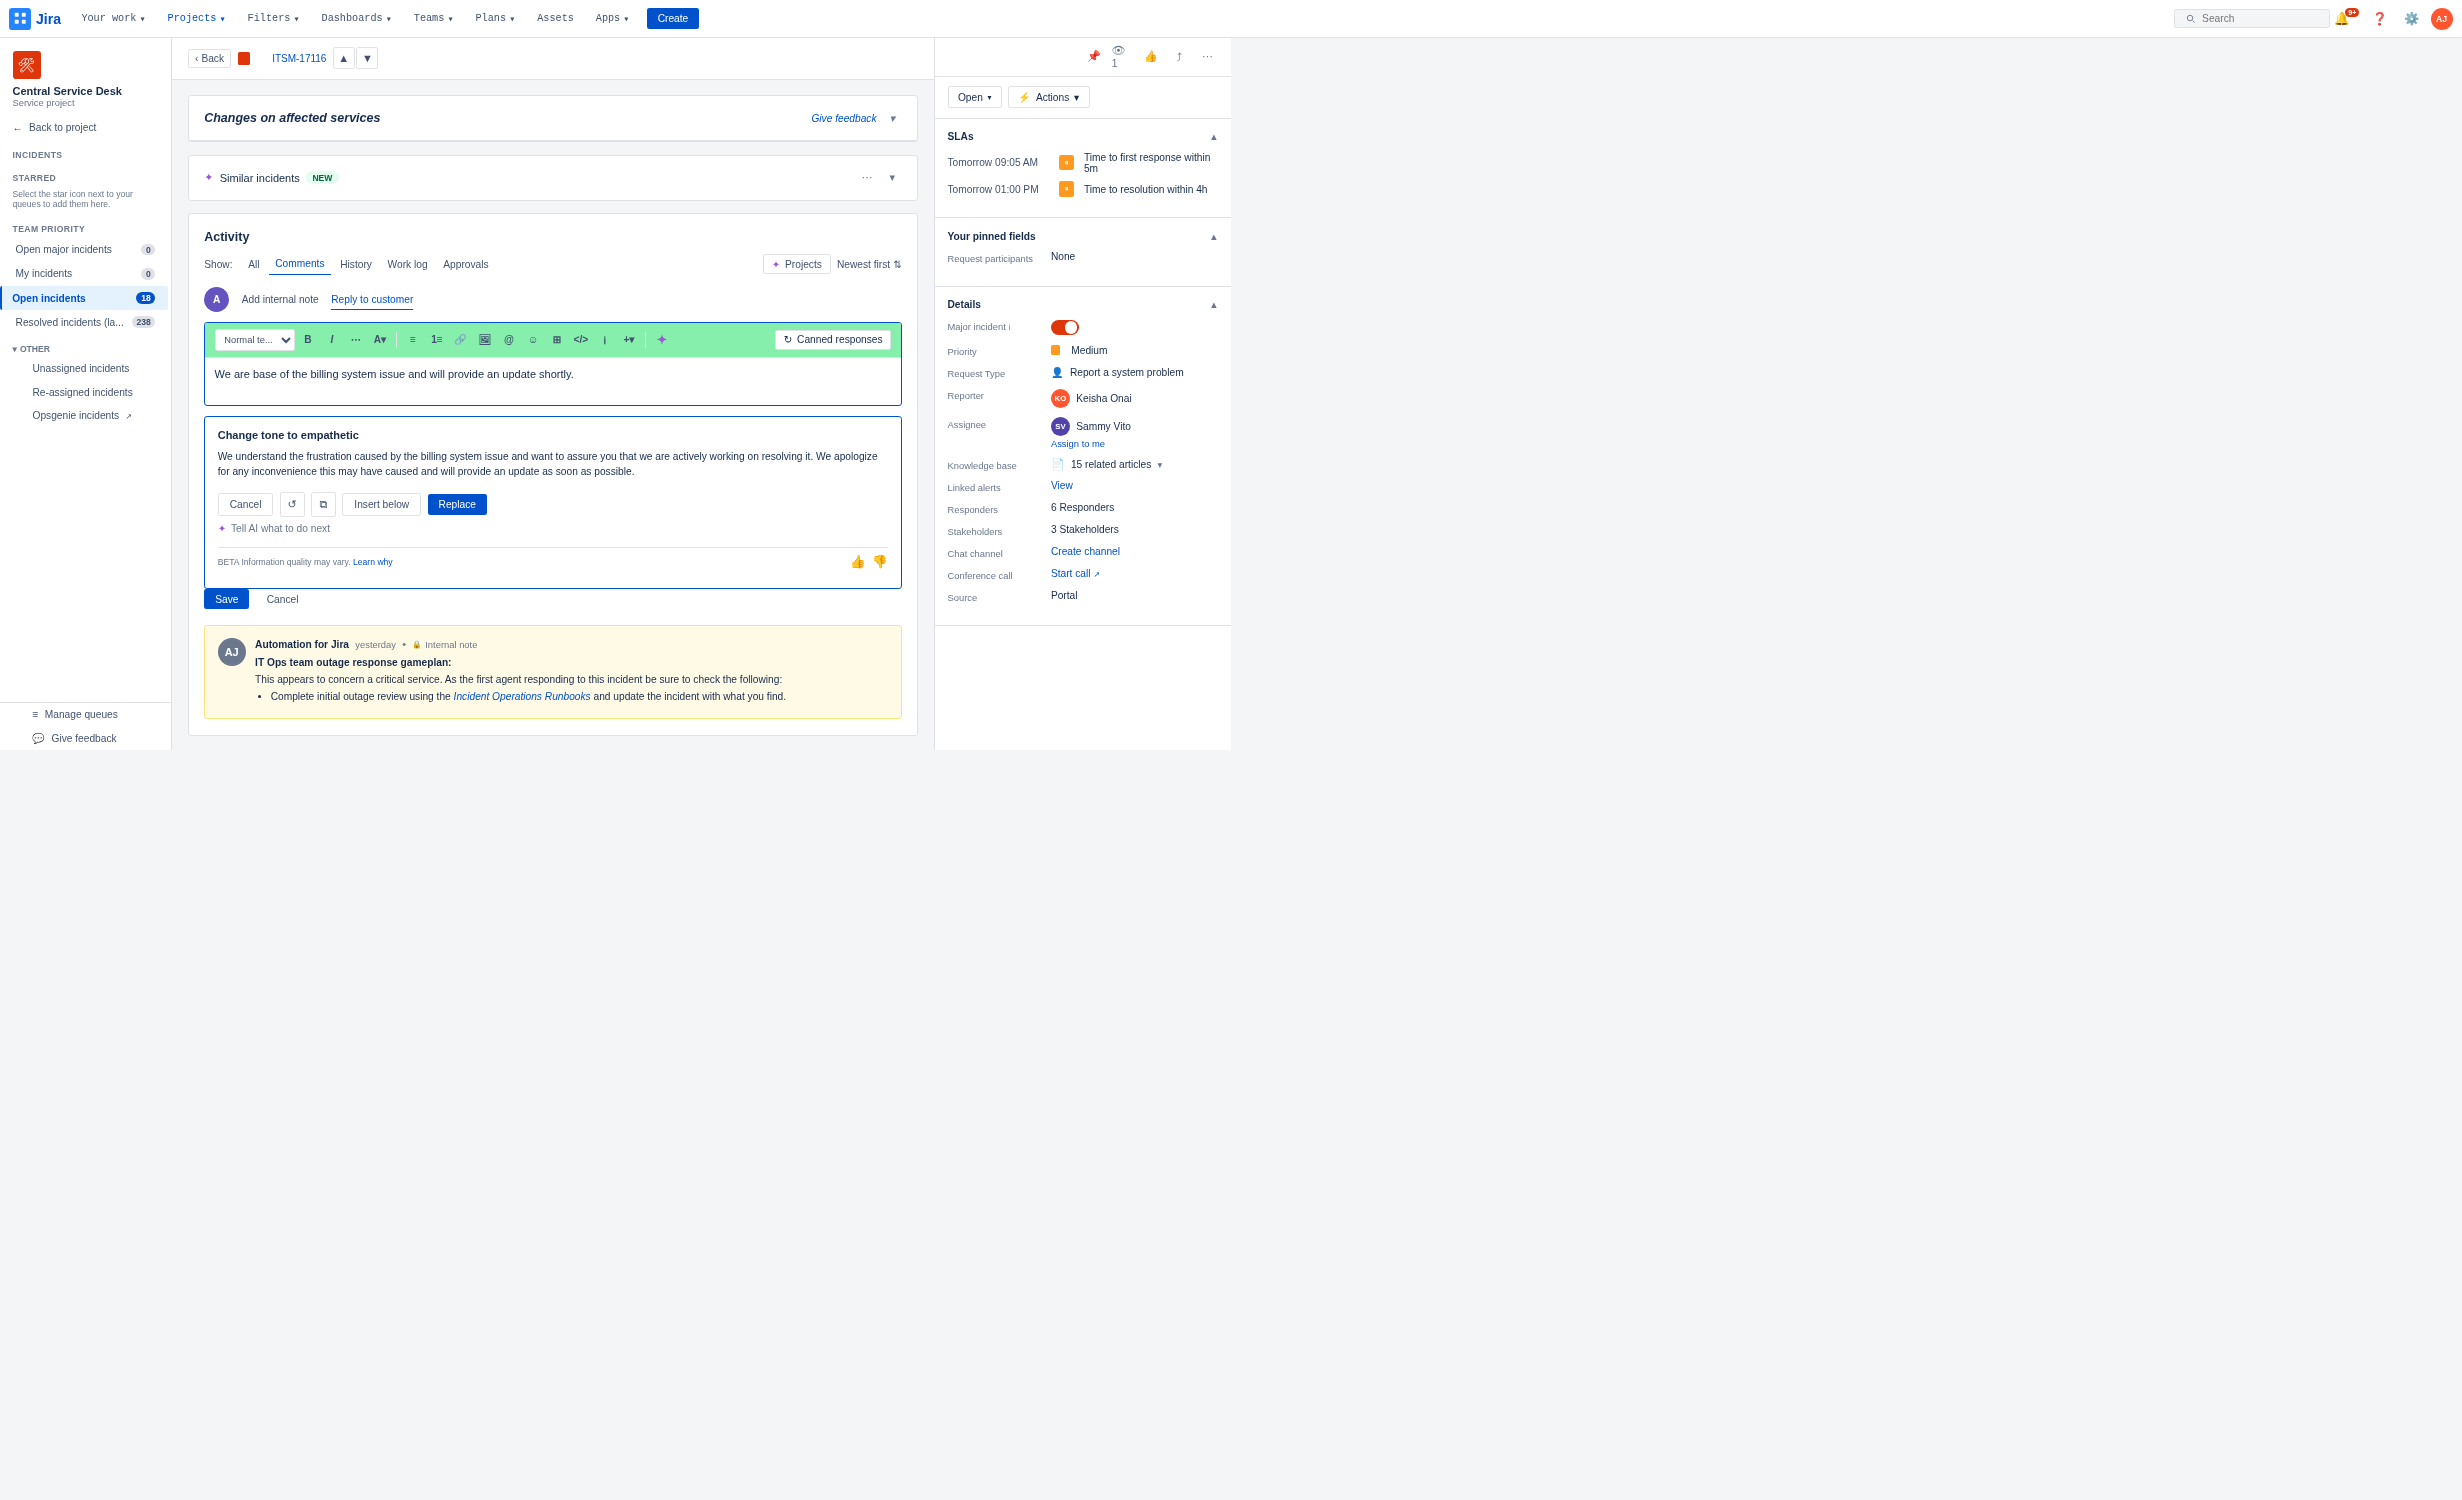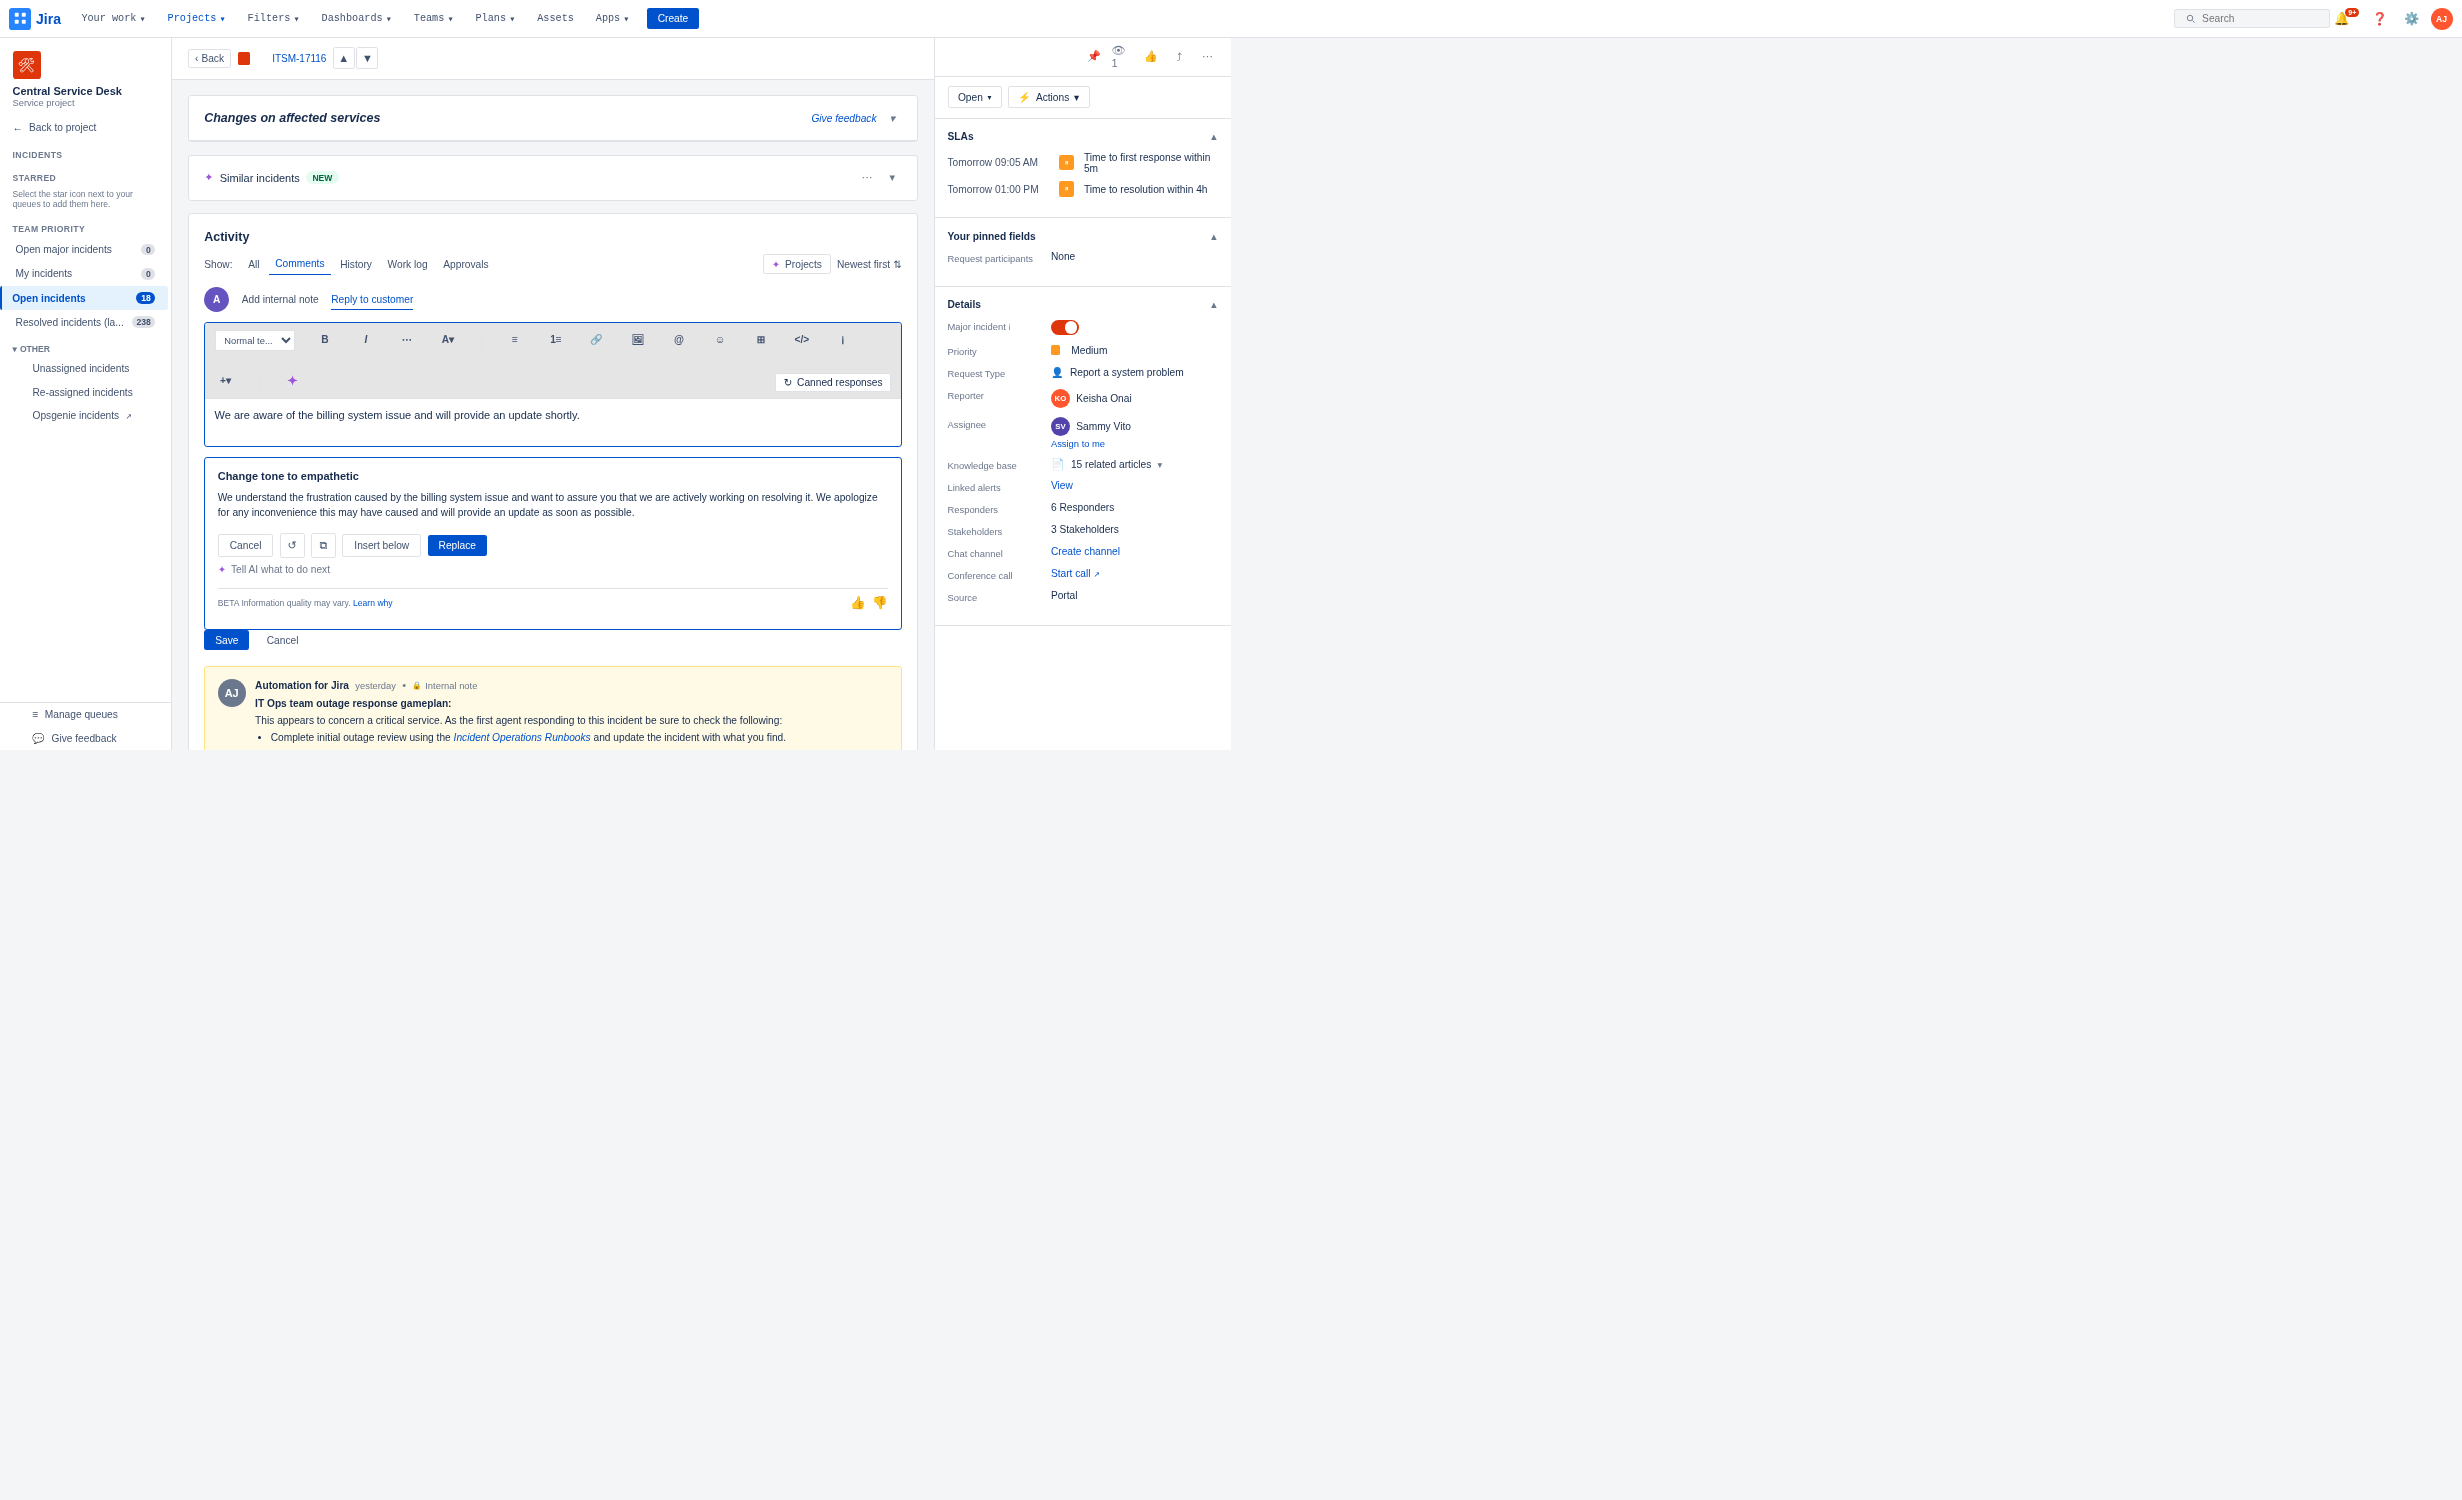--- a/index.html
+++ b/index.html
@@ -84,21 +84,21 @@
     .newest-first { font-size: 10.2px; color: #42526e; cursor: pointer; display: flex; align-items: center; gap: 3.1px; }
     
     
     .reply-header { display: flex; align-items: center; gap: 12.5px; margin-bottom: 9.4px; }
     .reply-avatar { width: 25px; height: 25px; border-radius: 50%; background: #6554c0; display: flex; align-items: center; justify-content: center; color: #fff; font-size: 10.2px; font-weight: 600; flex-shrink: 0; }
     .reply-tabs { display: flex; gap: 12.5px; }
     .reply-tab { font-size: 10.2px; color: #42526e; cursor: pointer; padding: 4.7px 0; }
     .reply-tab.active { color: #0052cc; border-bottom: 1.6px solid #0052cc; }
     
     
-    .editor-toolbar { display: flex; align-items: flex-end; gap: 19px; padding: 6.3px 9.4px; border-bottom: 0.8px solid #dfe1e6; background: #e5e5e5; border-radius: 3.1px 3.1px 0 0; flex-wrap: wrap; }
+    .editor-toolbar { display: flex; align-items: center; gap: 2px; padding: 6.3px 9.4px; border-bottom: 0.8px solid #dfe1e6; background: #86efac; border-radius: 3.1px 3.1px 0 0; flex-wrap: wrap; }
     .toolbar-btn { width: 22px; height: 22px; display: flex; align-items: center; justify-content: center; cursor: pointer; border-radius: 2.3px; color: #42526e; font-size: 10.2px; font-weight: 600; }
     .toolbar-select { font-size: 9.4px; color: #42526e; padding: 3.1px 4.7px; border: 0.8px solid #dfe1e6; border-radius: 2.3px; cursor: pointer; background: #fff; }
     .toolbar-separator { width: 0.8px; height: 15.6px; background: #dfe1e6; margin: 0 3.1px; }
     .canned-btn { display: flex; align-items: center; gap: 4.7px; font-size: 10.2px; color: #172b4d; cursor: pointer; padding: 3.1px 7.8px; border-radius: 2.3px; background: #fff; border: 0.8px solid #dfe1e6; margin-left: auto; }
     .ai-icon { color: #9c56d9; font-size: 12.5px; }
     
     
     .editor-area { border: 1.6px solid #0052cc; border-radius: 3.1px; margin-bottom: 9.4px; }
     .editor-content { padding: 9.4px; min-height: 47px; font-size: 11px; color: #172b4d; }
     
@@ -381,21 +381,21 @@
               <div class="toolbar-btn">ℹ</div>
               <div class="toolbar-btn">+▾</div>
               <div class="toolbar-separator"></div>
               <div class="toolbar-btn ai-icon">✦</div>
               <div class="canned-btn">
                 <span>↻</span>
                 <span>Canned responses</span>
               </div>
             </div>
             <div class="editor-content">
-              <span>We are aware of the billing system issue and will provide an update shortly.</span>
+              <span>We are base of the billing system issue and will provide an update shortly.</span>
             </div>
           </div>
 
           <div class="ai-suggestion">
             <div class="ai-suggestion-title">Change tone to empathetic</div>
             <div class="ai-suggestion-text">We understand the frustration caused by the billing system issue and want to assure you that we are actively working on resolving it. We apologize for any inconvenience this may have caused and will provide an update as soon as possible.</div>
             <div class="ai-suggestion-actions">
               <button class="cancel-btn">Cancel</button>
               <div class="icon-btn">↺</div>
               <div class="icon-btn">⧉</div>

